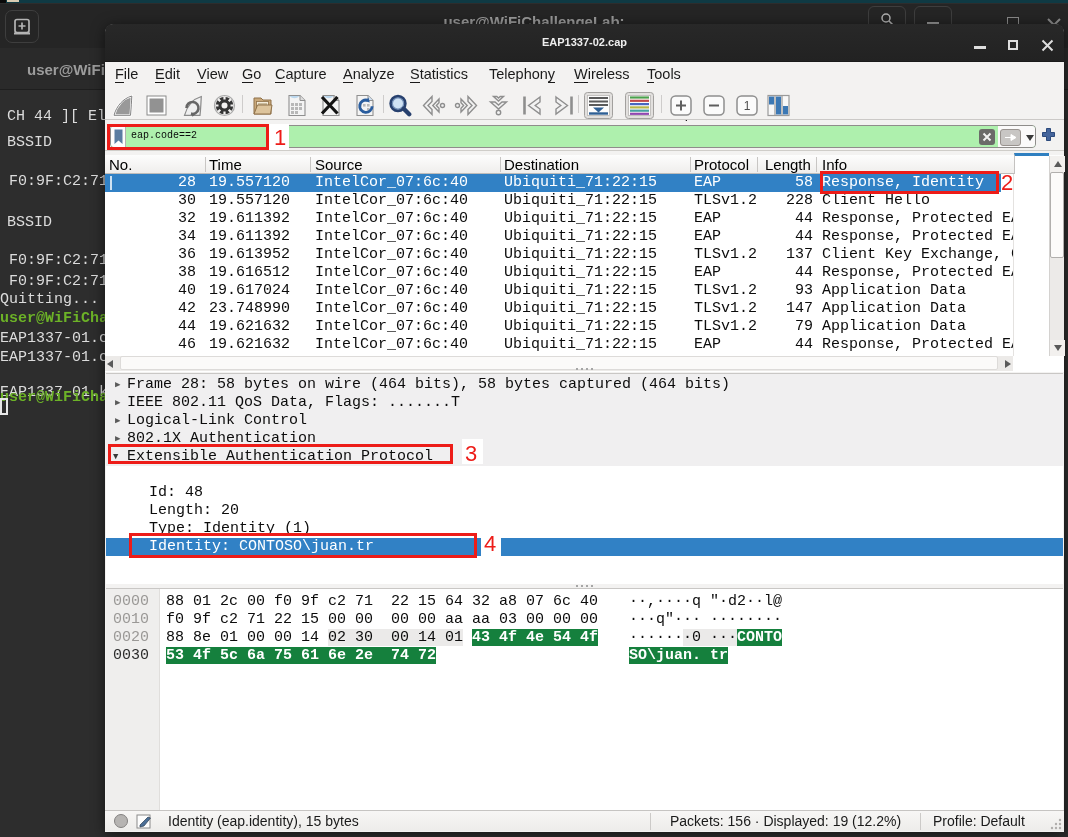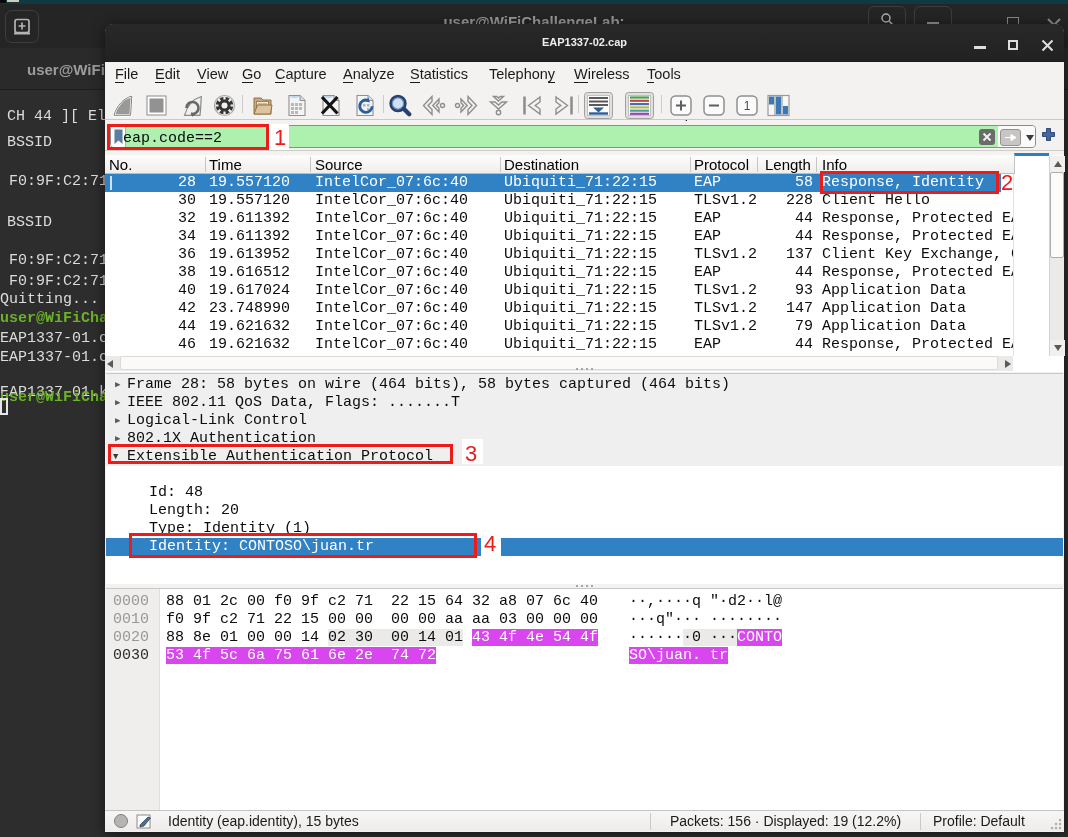--- a/index.html
+++ b/index.html
@@ -21,21 +21,21 @@
 .drow { position:absolute; left:0; width:957px; height:18px; line-height:18px; white-space:pre; }
 .tri { position:absolute; left:9px; top:0; font-size:9px; color:#5a5a5a; line-height:18px; }
 .tri2 { position:absolute; left:7px; top:0; font-size:9px; color:#3a3a3a; line-height:18px; }
 .dtx { position:absolute; left:21px; }
 .dtx2 { position:absolute; left:43px; }
 .hrow { position:absolute; left:0; width:957px; height:18px; line-height:18px; white-space:pre; }
 .off { position:absolute; left:7px; color:#9a9896; }
 .hx { position:absolute; left:60px; }
 .as { position:absolute; left:523px; }
 .shade { background:#ebeae9; }
-.bsel { background:#d946ef; color:#fff; }
+.bsel { background:#15803d; color:#fff;font-weight:bold; }
 
 #teal { left:0; top:0; width:1068px; height:3px; background:#0f3a44; }
 #beige { left:7px; top:0; width:12px; height:2px; background:#d8cbb2; }
 #term-title { left:0; top:4px; width:1068px; height:44px; background:#252525; }
 #term-tabs { left:0; top:48px; width:1068px; height:42px; background:#2a2a2a; border-bottom:1px solid #1e1e1e; }
 #term-body { left:0; top:91px; width:1068px; height:746px; background:#2d2d2d; }
 .tline { position:absolute; font-family:"Liberation Mono",monospace; font-size:15px; color:#dcdcdc; white-space:pre; line-height:19px; }
 .tgreen { color:#6cb227; font-weight:bold; }
 #newtab { left:5px; top:10px; width:34px; height:33px; border:1px solid #3e3e3e; border-radius:7px; }
 #term-wtitle { left:0px; top:13px; width:1068px; text-align:center; color:#9a9a9a; font-weight:bold; font-size:15px; }
@@ -258,21 +258,21 @@
         <rect x="10" y="2.5" width="5" height="18" fill="#3c78b4"></rect>
         <rect x="17" y="12" width="5" height="8.5" fill="#3c78b4"></rect>
       </svg>
   </div>
 
   <div class="abs" id="filterbar" style="left:0;top:97px;width:959px;height:30px;background:#f3f2f1;border-bottom:1px solid #cfcdc9;">
     <div class="abs" style="left:5px;top:4px;width:926px;height:23px;border:1px solid #8f8d8b;border-radius:4px;background:#aef0ad;overflow:hidden;">
       <div class="abs" style="left:0;top:0;width:15px;height:23px;background:#fdfdfd;border-right:1px solid #b4b2b0;"><svg width="15" height="21" style="margin-top:1px;">
             <path d="M3.5 2.5 h8 v14.5 l-4 -3.6 l-4 3.6 z" fill="#5a7da2"></path>
           </svg></div>
-      <div class="abs mono" style="left:12px;top:3.5px;font-size:15px;color:#0a0a0a;">eap.code==2</div>
+      <div class="abs mono" style="left:20px;top:3.5px;font-size:10px;color:#0a0a0a;">eap.code==2</div>
       <div class="abs" style="left:868px;top:3px;width:16px;height:16px;background:#6b6b69;border-radius:3px;"><svg width="16" height="16">
             <path d="M4.5 4.5 l7 7 M11.5 4.5 l-7 7" stroke="#f2f2f2" stroke-width="2"></path>
           </svg></div>
       <div class="abs" style="left:887px;top:0;width:39px;height:23px;background:#fbfafa;"></div>
       <div class="abs" style="left:889px;top:3px;width:21px;height:17px;background:#c8c6c4;border-radius:3px;border:1px solid #98928e;"><svg width="19" height="15">
             <path d="M4 7.5 h6 v-3 l5 3 l-5 3 v-3z" fill="#fff" stroke="#fff" stroke-width="1"></path>
           </svg></div>
       <div class="abs" style="left:915px;top:9px;width:0;height:0;border-left:4.5px solid transparent;border-right:4.5px solid transparent;border-top:6px solid #3a3a3a;"></div>
     </div>
     <svg class="abs" style="left:936px;top:6px;" width="15" height="15">

